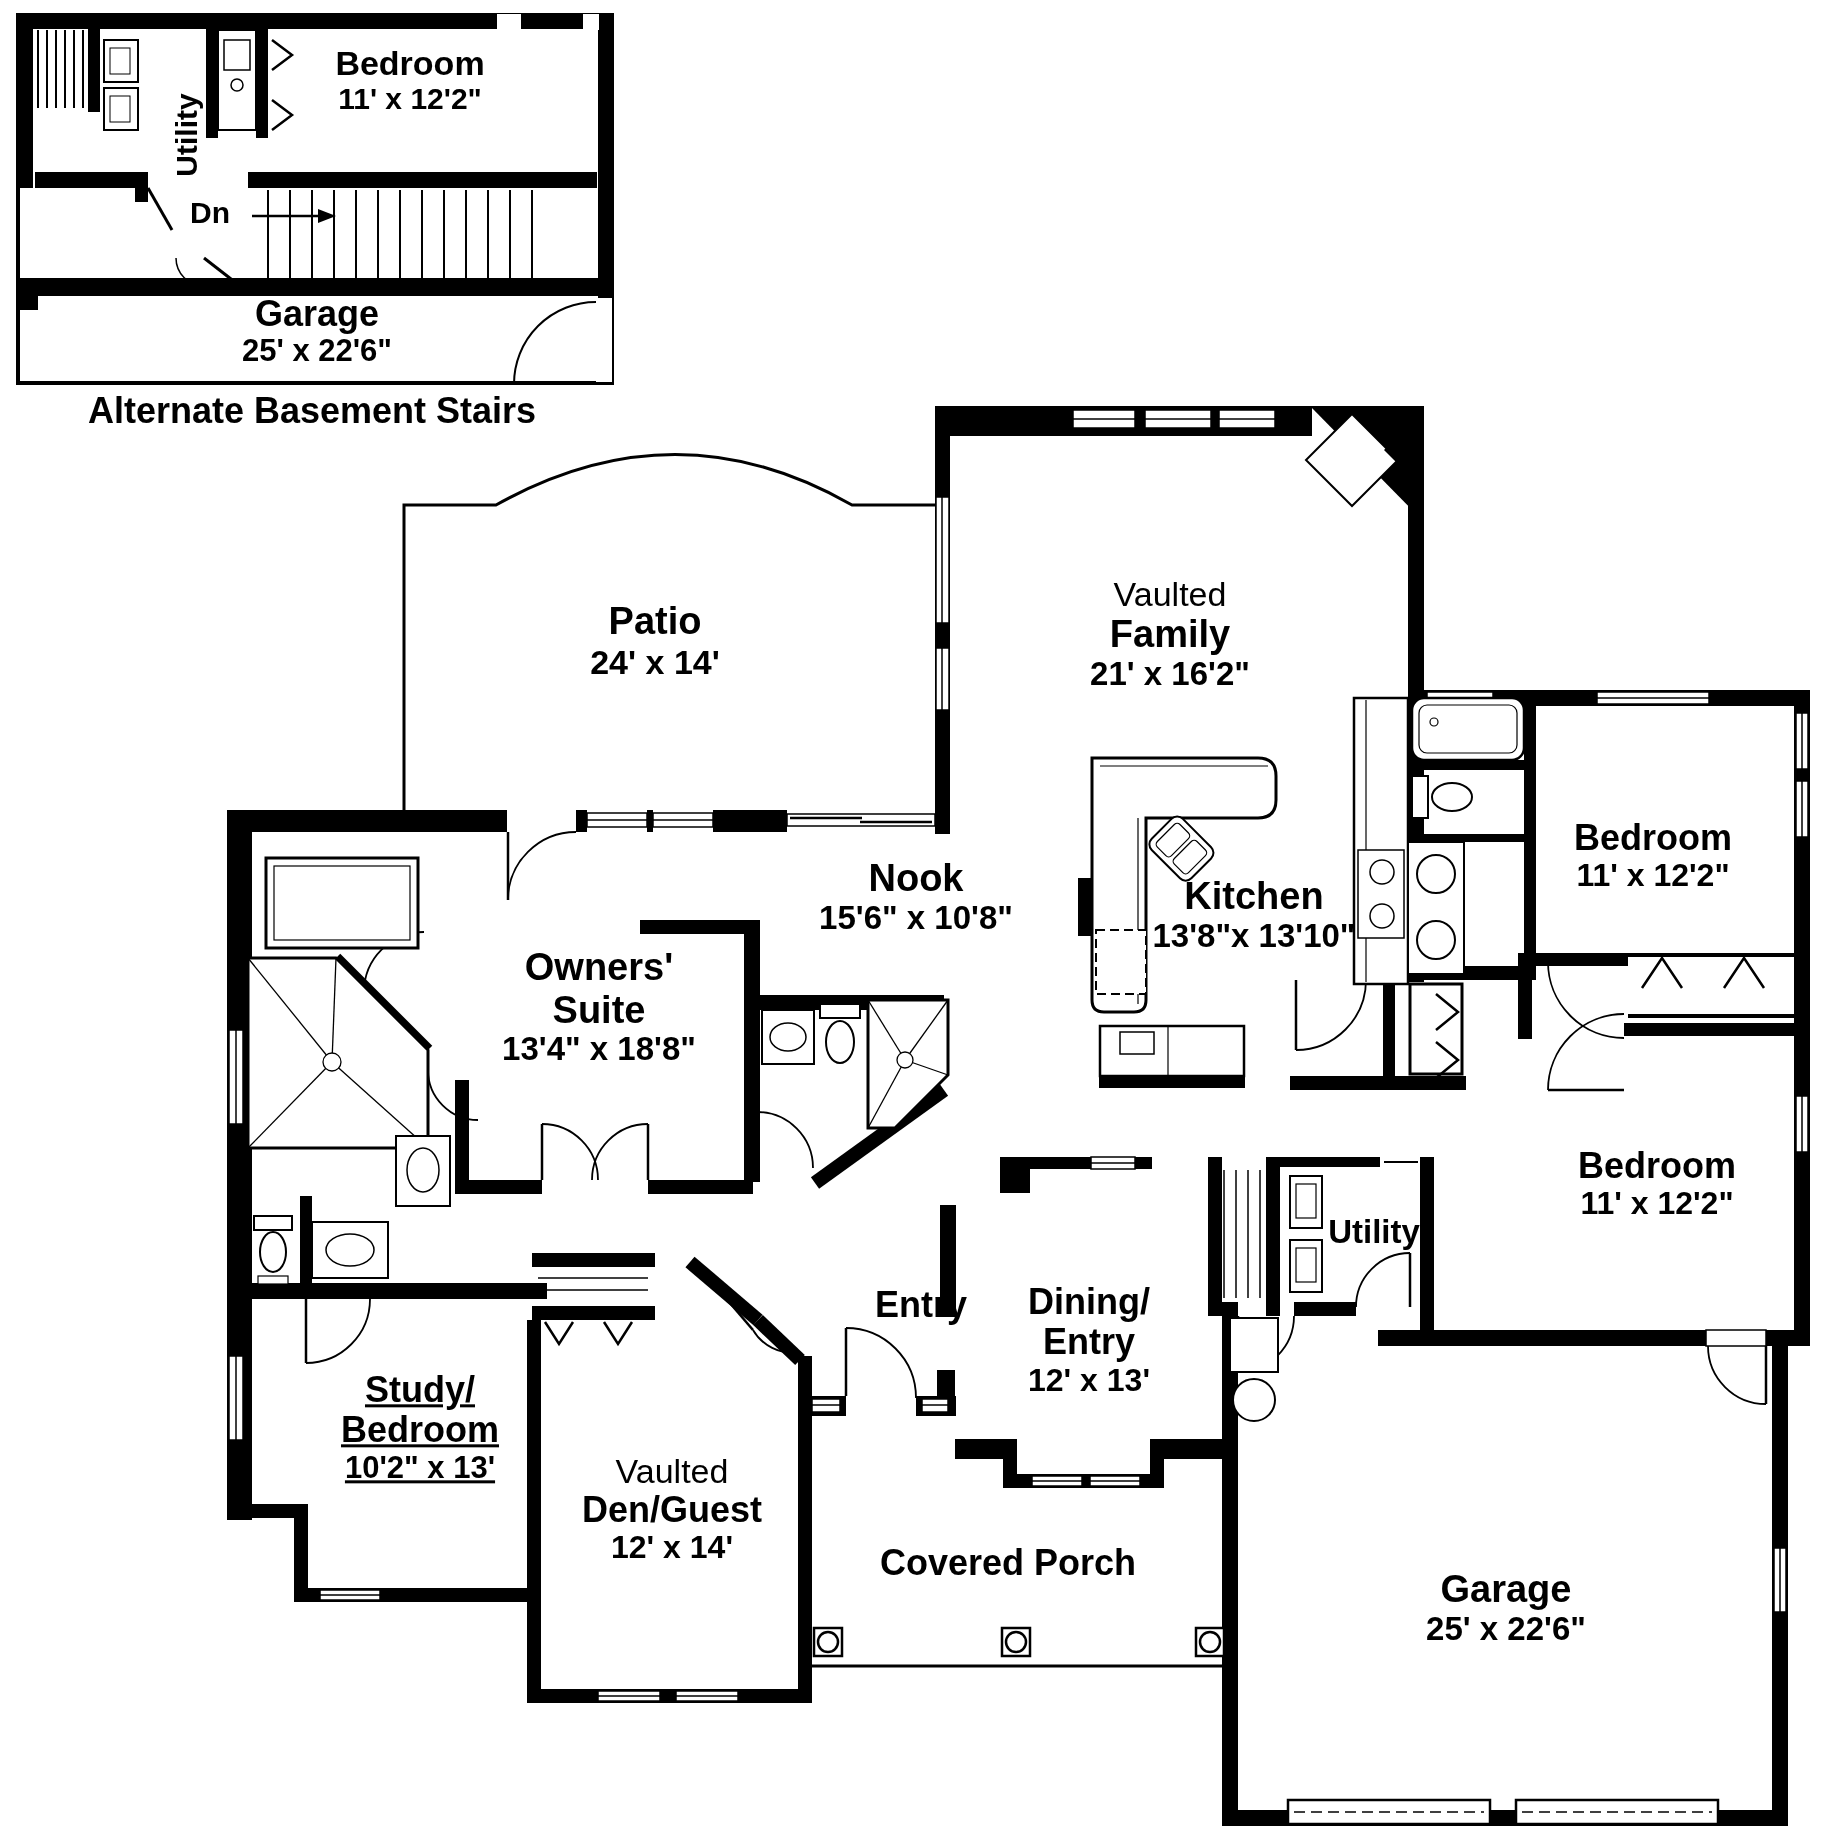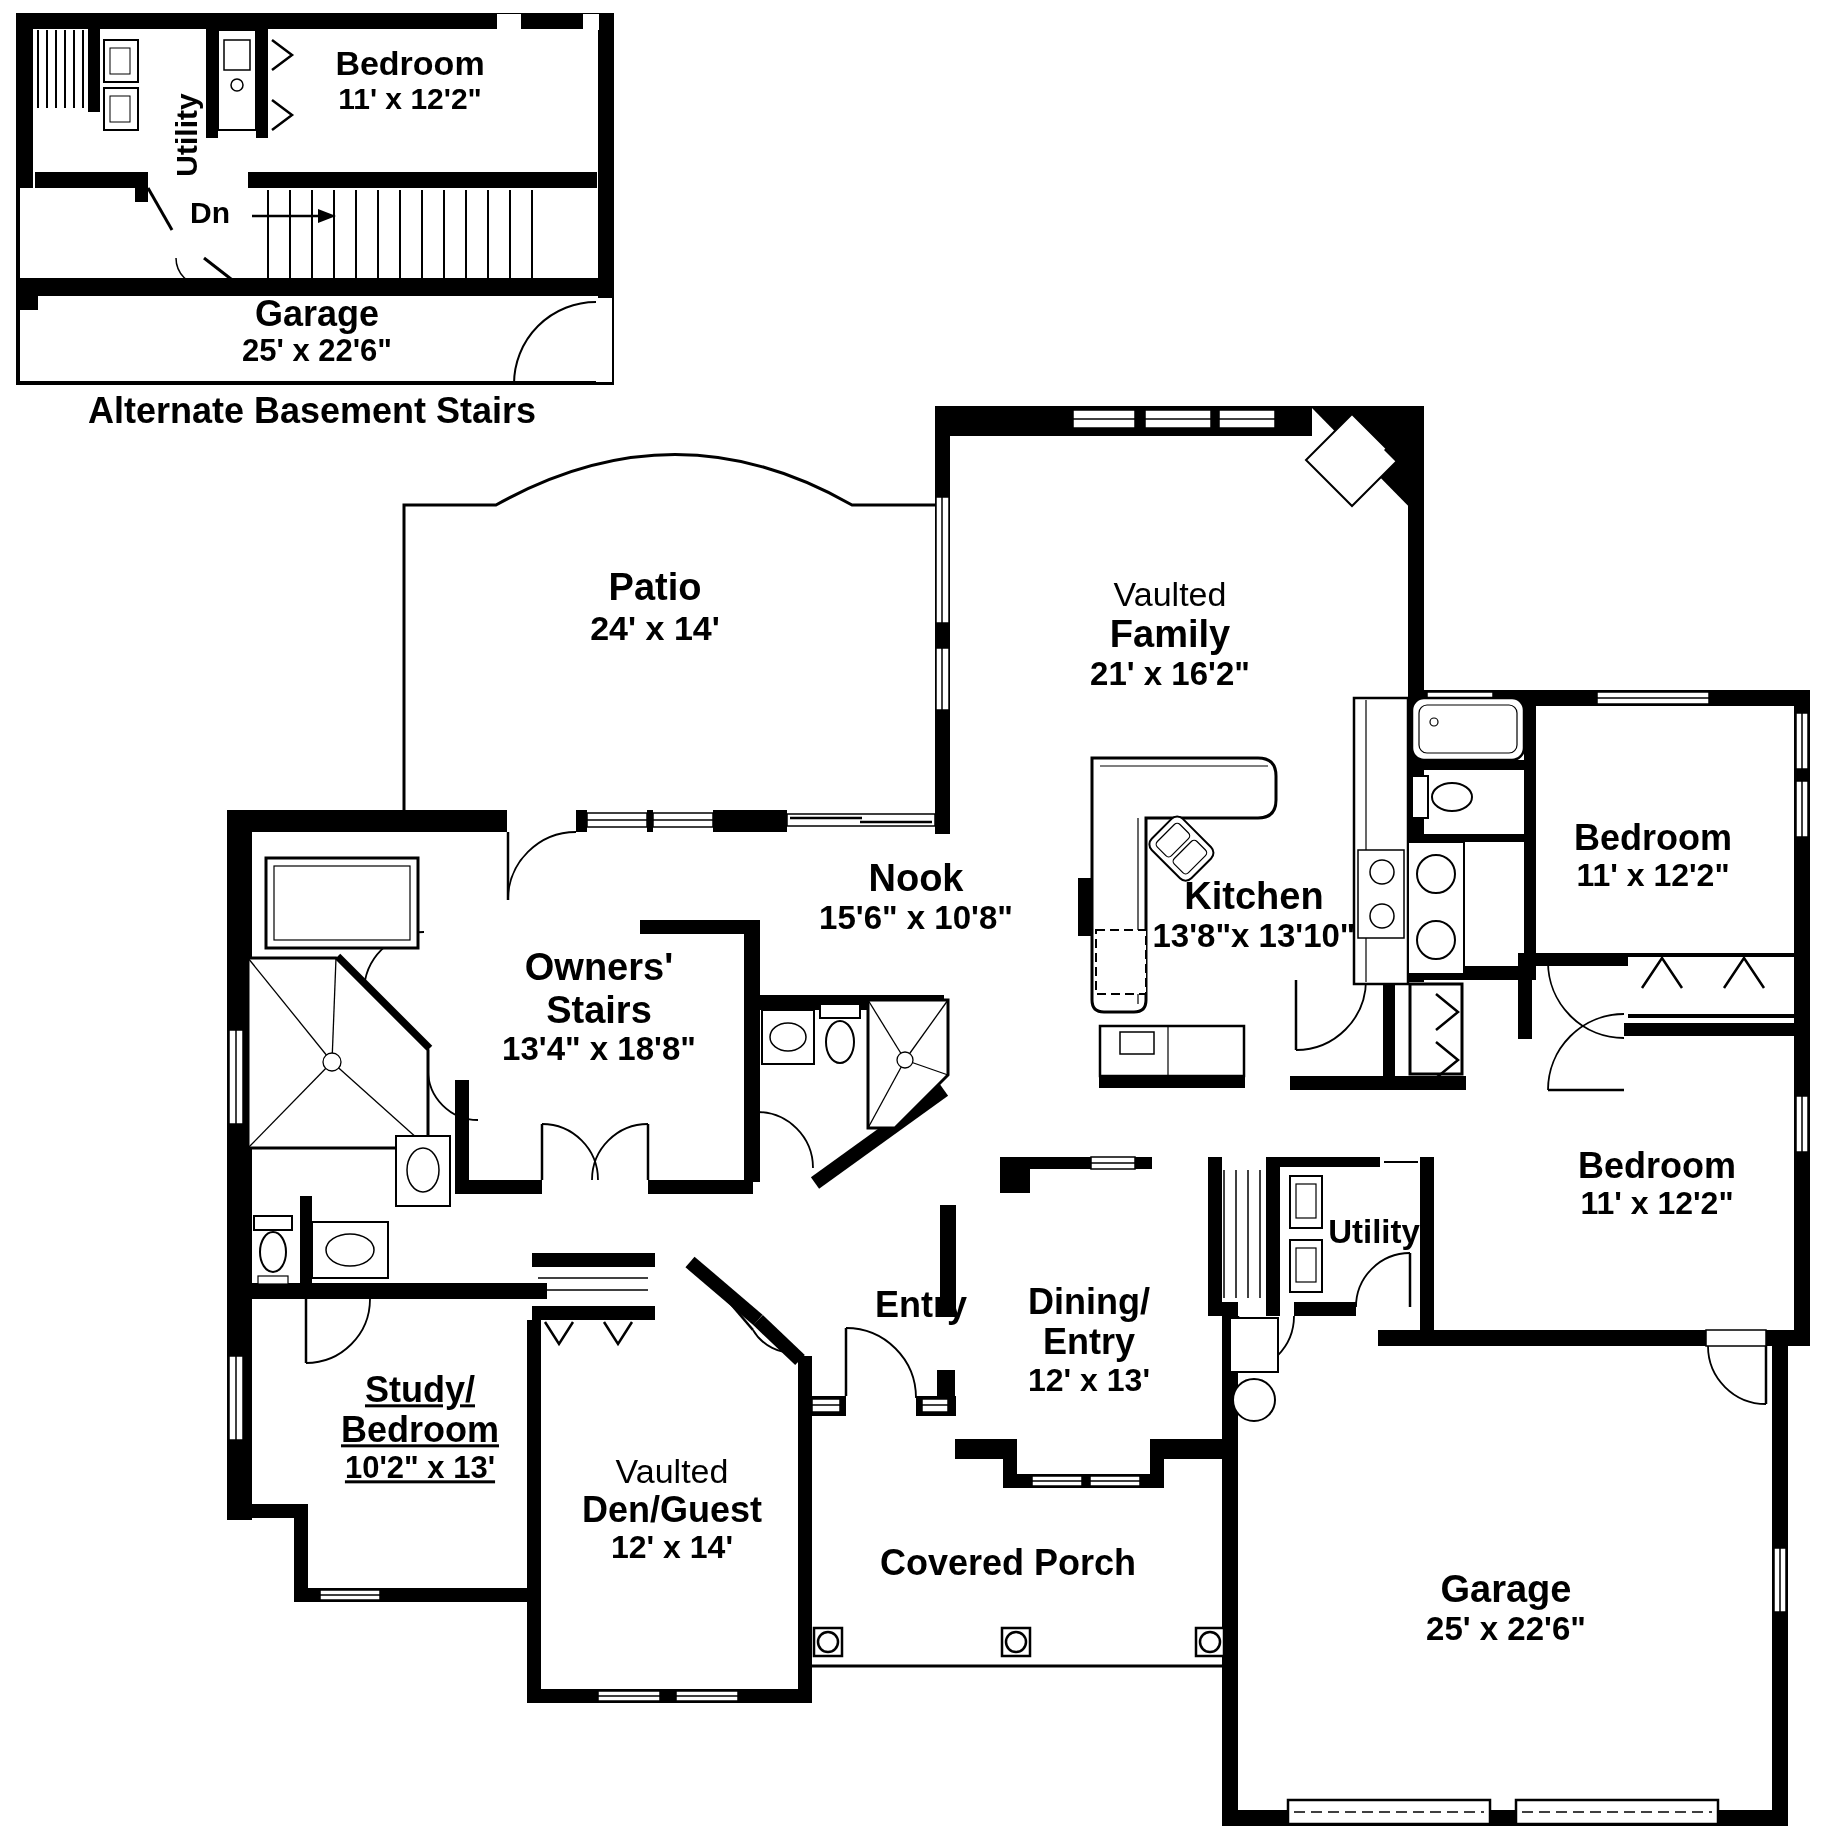--- a/index.html
+++ b/index.html
@@ -420,21 +420,21 @@
       <span>Dn</span>
     </div>
   <div class="lbl" style="left:317px;top:332px;">
     <span class="b s36">Garage</span>
       <span class="b s31">25' x 22'6"</span>
     </div>
   <div class="lbl b s36" style="left:312px;top:411px;">
       <span>Alternate Basement Stairs</span>
     </div>
 
-  <div class="lbl" style="left:655px;top:606px;text-align:center;">
+  <div class="lbl" style="left:655px;top:640px;text-align:center;">
     <span class="b s38">Patio</span>
       <span class="b s34">24' x 14'</span>
     </div>
 
   <div class="lbl" style="left:1170px;top:634px;">
     <span class="s34">Vaulted</span>
       <span class="b s38">Family</span>
       <span class="b s33">21' x 16'2"</span>
     </div>
 
@@ -448,21 +448,21 @@
       <span class="b s33">13'8"x 13'10"</span>
     </div>
 
   <div class="lbl" style="left:1653px;top:856px;">
     <span class="b s36">Bedroom</span>
       <span class="b s32">11' x 12'2"</span>
     </div>
 
   <div class="lbl" style="left:599px;top:1007px;">
     <span class="b s38">Owners'</span>
-      <span class="b s38">Stairs</span>
+      <span class="b s38">Suite</span>
       <span class="b s33">13'4" x 18'8"</span>
     </div>
 
   <div class="lbl" style="left:1657px;top:1184px;">
     <span class="b s36">Bedroom</span>
       <span class="b s32">11' x 12'2"</span>
     </div>
 
   <div class="lbl b s33" style="left:1374px;top:1232px;">
       <span>Utility</span>

